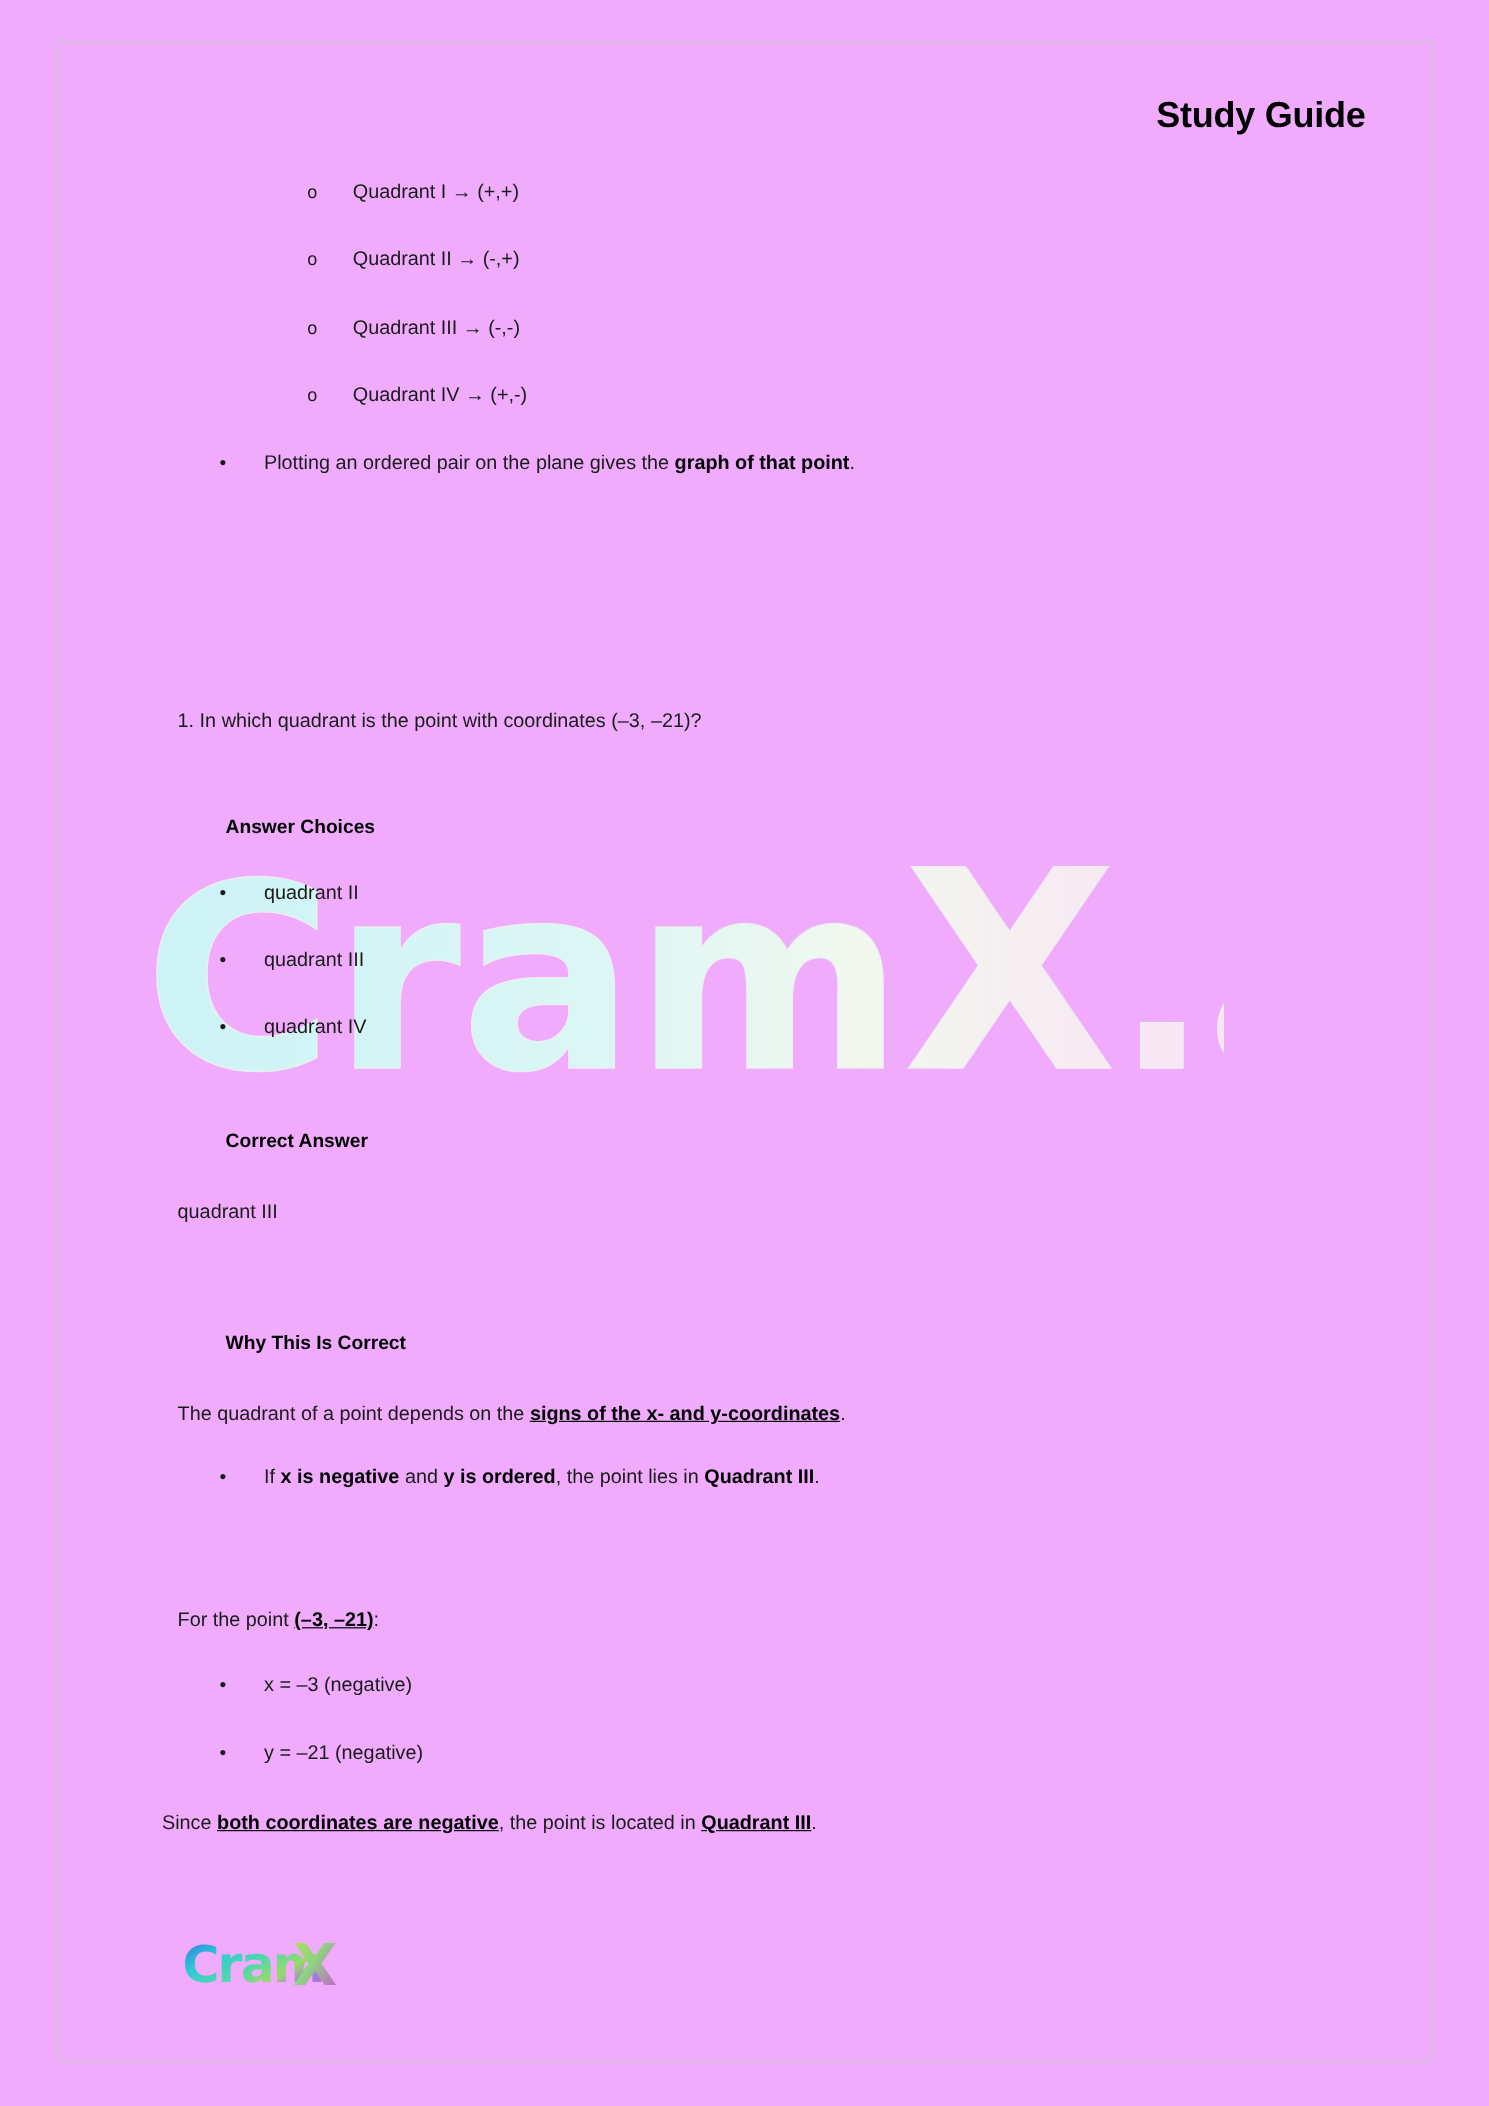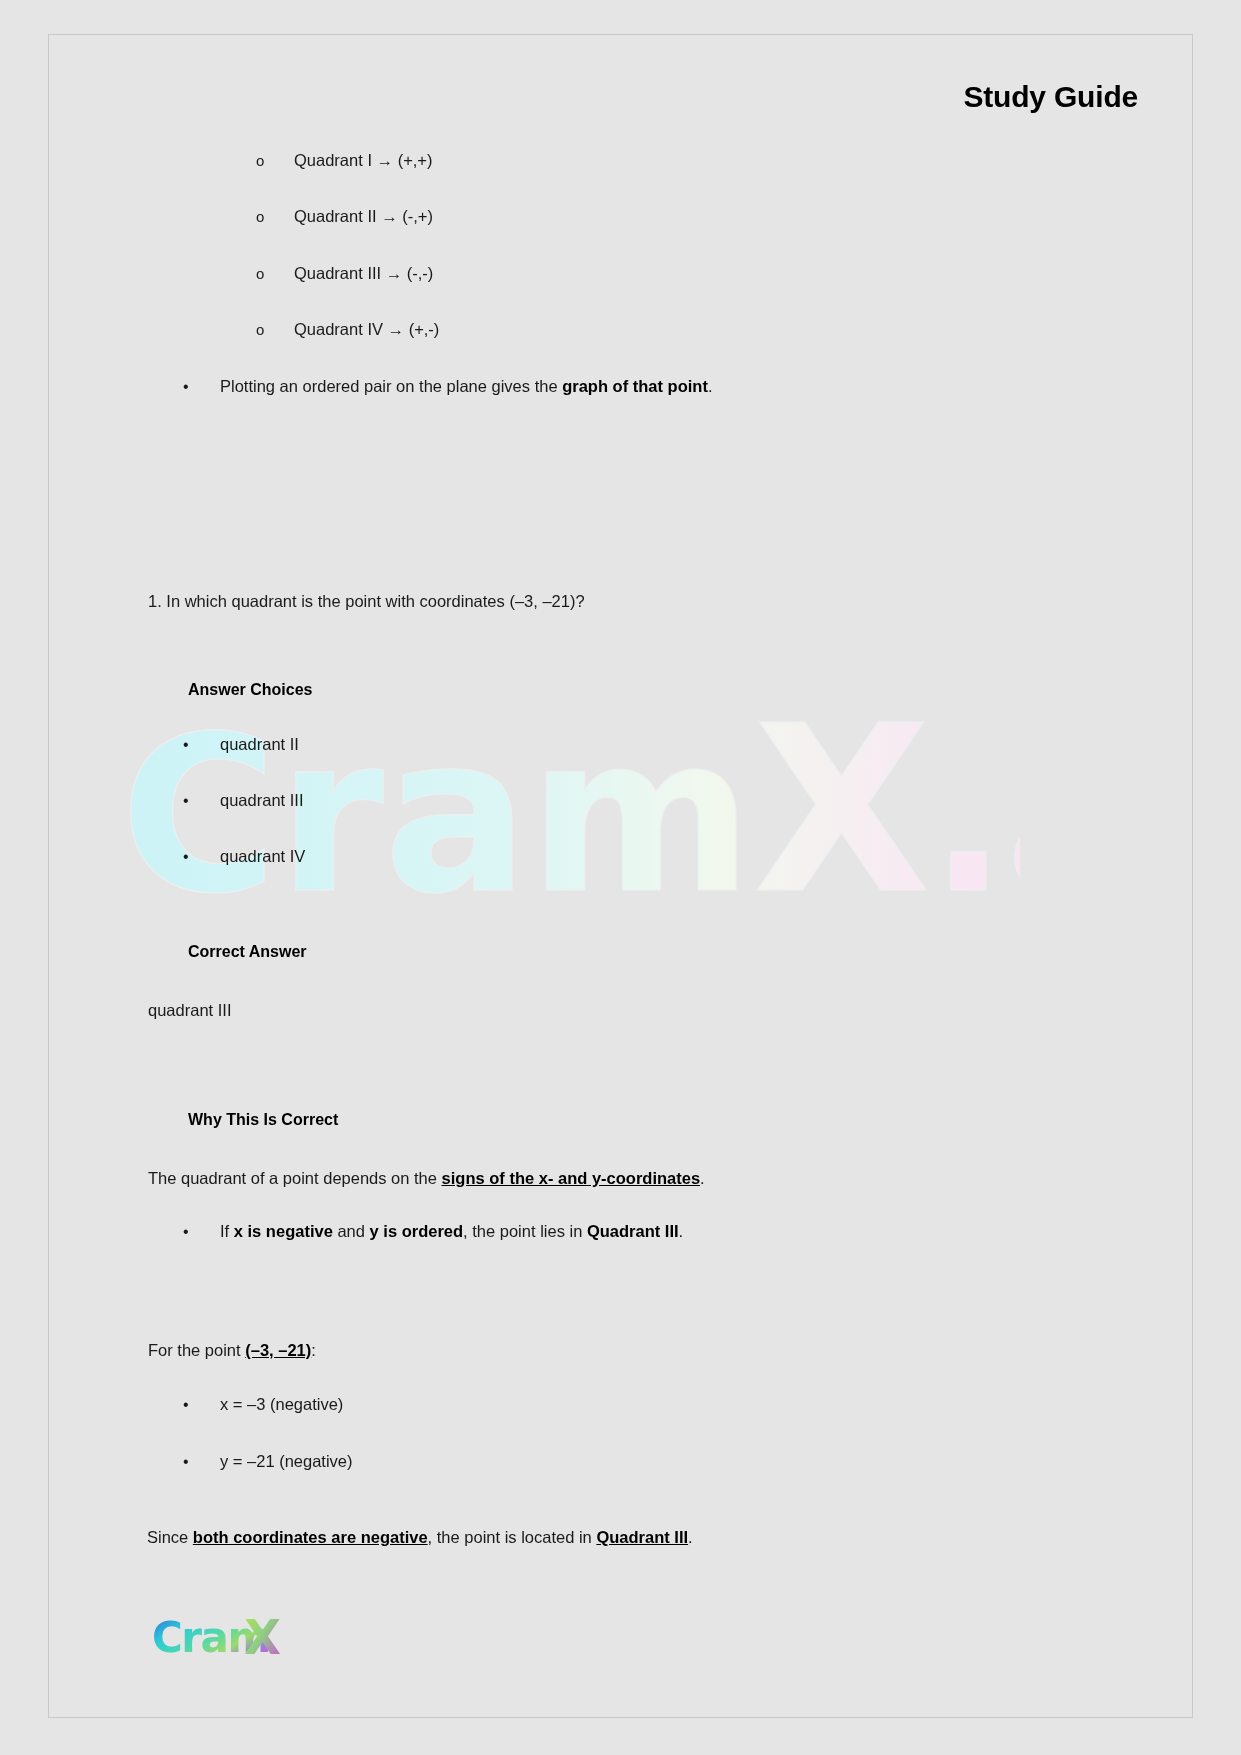--- a/index.html
+++ b/index.html
@@ -8,21 +8,21 @@
     background: #ffffff;
   }
   body {
     font-family: "Liberation Sans", sans-serif;
     color: #000000;
   }
   .page {
     position: relative;
     width: 1241px;
     height: 1755px;
-    background: #e5e5e5;
+    background: #f0abfc;
     box-sizing: border-box;
     overflow: hidden;
   }
   
   .page-frame {
     position: absolute;
     left: 48px;
     top: 34px;
     width: 1145px;
     height: 1684px;
@@ -206,21 +206,21 @@
 
   <div class="lvl1-item" style="left:183px; top:1395px;">
     <span class="marker">•</span>
     <span>x = –3 (negative)</span>
   </div>
   <div class="lvl1-item" style="left:183px; top:1452px;">
     <span class="marker">•</span>
     <span>y = –21 (negative)</span>
   </div>
 
-  <div class="body-text" style="left:147px; top:1508px;margin-top:18px;"><span>Since </span><b>both coordinates are negative</b><span>, the point is located in </span><b>Quadrant III</b><span>.</span></div>
+  <div class="body-text" style="left:135px; top:1508px;"><span>Since </span><b>both coordinates are negative</b><span>, the point is located in </span><b>Quadrant III</b><span>.</span></div>
 
   <div class="footer-logo">
     <svg width="140" height="52" viewBox="0 0 140 52" xmlns="http://www.w3.org/2000/svg" aria-hidden="true">
       <defs>
         <linearGradient id="logoGrad" x1="0" y1="0.2" x2="1" y2="0.9">
           <stop offset="0%" stop-color="#2f86e0"></stop>
           <stop offset="22%" stop-color="#2ecbd4"></stop>
           <stop offset="48%" stop-color="#55d8a8"></stop>
           <stop offset="68%" stop-color="#9ada6a"></stop>
           <stop offset="86%" stop-color="#9b7ce0"></stop>

